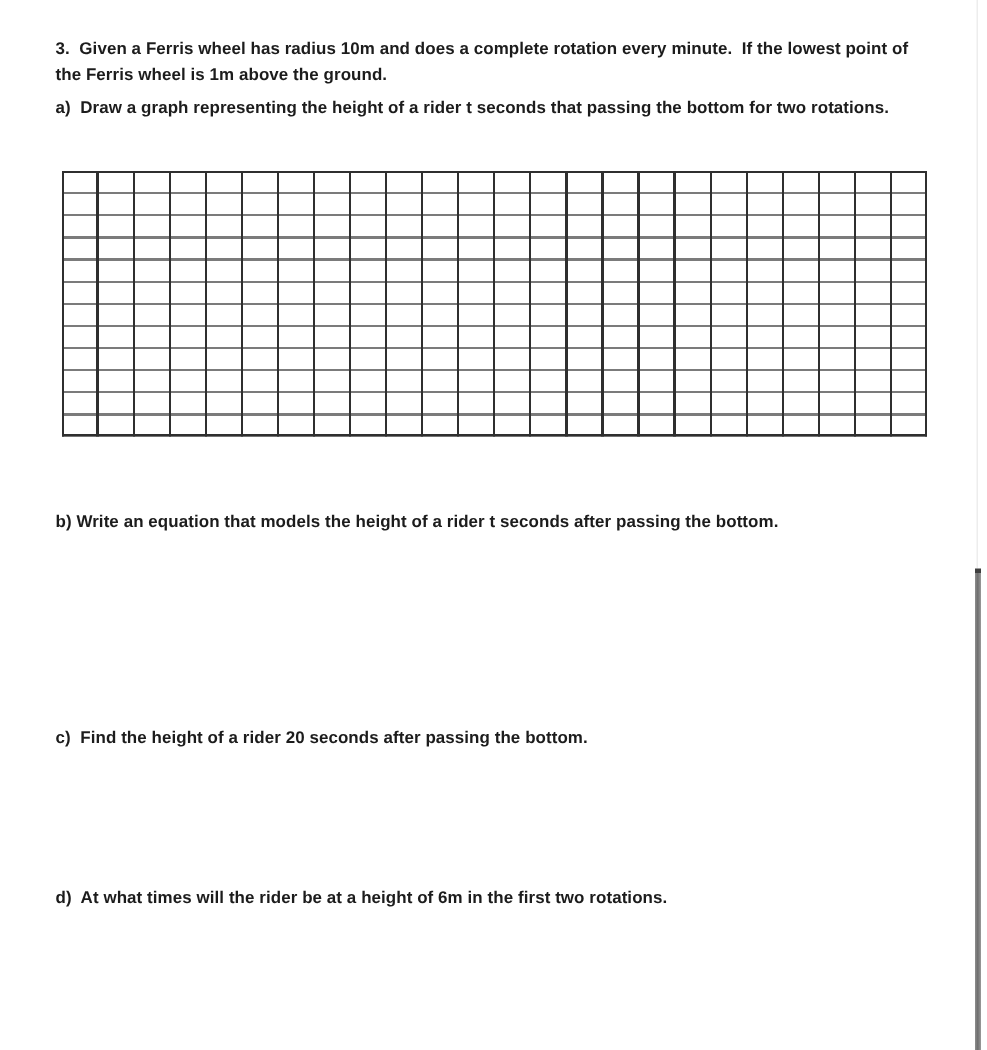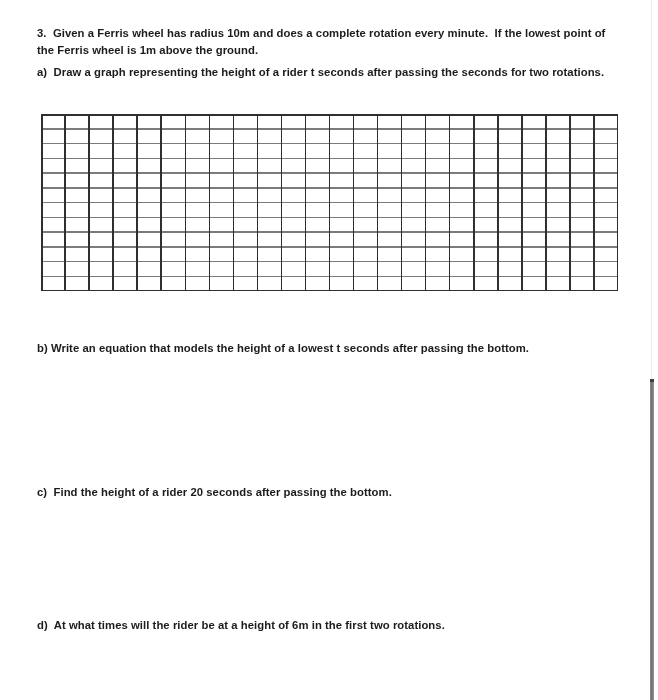--- a/index.html
+++ b/index.html
@@ -54,21 +54,21 @@
   }
 
   #q-c {
     left: 37px;
     top: 484px;
     width: 572px;
   }
 
   #q-d {
     left: 37px;
-    top: 617px;
+    top: 591px;
     width: 572px;
   }
 
   
   .grid-wrap {
     position: absolute;
     left: 41px;
     top: 114px;
     width: 577px;
     height: 177px;
@@ -108,21 +108,21 @@
     background: #ededed;
   }
 </style>
 </head>
 <body>
 
 <div class="page">
 
   <div class="qtext" id="q-stem">3.  Given a Ferris wheel has radius 10m and does a complete rotation every minute.  If the lowest point of the Ferris wheel is 1m above the ground.</div>
 
-  <div class="qtext" id="q-a">a)  Draw a graph representing the height of a rider t seconds after passing the seconds for two rotations.</div>
+  <div class="qtext" id="q-a">a)  Draw a graph representing the height of a rider t seconds that passing the bottom for two rotations.</div>
 
   <div class="grid-wrap">
     <svg class="grid-canvas" id="grid-svg" viewBox="0 0 577 177" preserveAspectRatio="none">
         <line x1="0" y1="0.75" x2="577" y2="0.75" stroke="#7b7b7b" stroke-width="1.5" shape-rendering="crispEdges"></line>
         <line x1="0" y1="14.75" x2="577" y2="14.75" stroke="#7b7b7b" stroke-width="1.5" shape-rendering="crispEdges"></line>
         <line x1="0" y1="29.5" x2="577" y2="29.5" stroke="#7b7b7b" stroke-width="1.5" shape-rendering="crispEdges"></line>
         <line x1="0" y1="44.25" x2="577" y2="44.25" stroke="#7b7b7b" stroke-width="1.5" shape-rendering="crispEdges"></line>
         <line x1="0" y1="59" x2="577" y2="59" stroke="#7b7b7b" stroke-width="1.5" shape-rendering="crispEdges"></line>
         <line x1="0" y1="73.75" x2="577" y2="73.75" stroke="#7b7b7b" stroke-width="1.5" shape-rendering="crispEdges"></line>
         <line x1="0" y1="88.5" x2="577" y2="88.5" stroke="#7b7b7b" stroke-width="1.5" shape-rendering="crispEdges"></line>
@@ -154,21 +154,21 @@
         <line x1="456.7916666666667" y1="0" x2="456.7916666666667" y2="177" stroke="#2f2f2f" stroke-width="1.5" shape-rendering="crispEdges"></line>
         <line x1="480.8333333333333" y1="0" x2="480.8333333333333" y2="177" stroke="#2f2f2f" stroke-width="1.5" shape-rendering="crispEdges"></line>
         <line x1="504.875" y1="0" x2="504.875" y2="177" stroke="#2f2f2f" stroke-width="1.5" shape-rendering="crispEdges"></line>
         <line x1="528.9166666666666" y1="0" x2="528.9166666666666" y2="177" stroke="#2f2f2f" stroke-width="1.5" shape-rendering="crispEdges"></line>
         <line x1="552.9583333333334" y1="0" x2="552.9583333333334" y2="177" stroke="#2f2f2f" stroke-width="1.5" shape-rendering="crispEdges"></line>
         <line x1="576.25" y1="0" x2="576.25" y2="177" stroke="#2f2f2f" stroke-width="1.5" shape-rendering="crispEdges"></line>
         <rect x="0.75" y="0.75" width="575.5" height="175.5" fill="none" stroke="#2f2f2f" stroke-width="1.5" shape-rendering="crispEdges"></rect>
       </svg>
   </div>
 
-  <div class="qtext" id="q-b">b) Write an equation that models the height of a lowest t seconds after passing the bottom.</div>
+  <div class="qtext" id="q-b">b) Write an equation that models the height of a rider t seconds after passing the bottom.</div>
 
   <div class="qtext" id="q-c">c)  Find the height of a rider 20 seconds after passing the bottom.</div>
 
   <div class="qtext" id="q-d">d)  At what times will the rider be at a height of 6m in the first two rotations.</div>
 
   <div class="page-seam"></div>
   <div class="page-edge-top"></div>
   <div class="page-edge"></div>
 
 </div>

